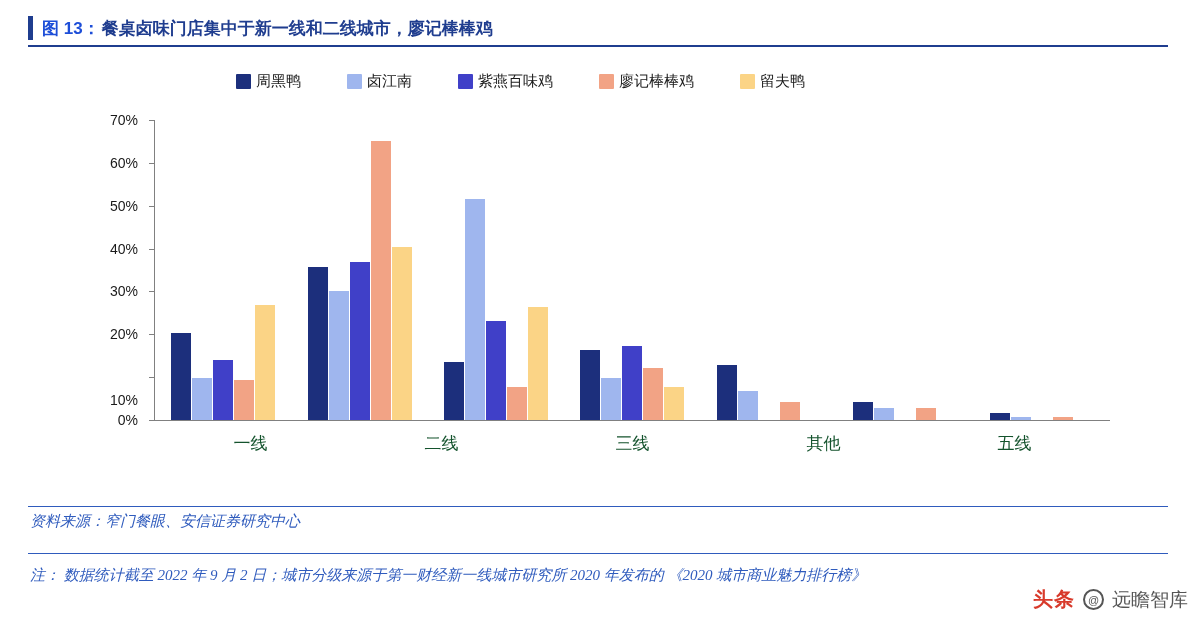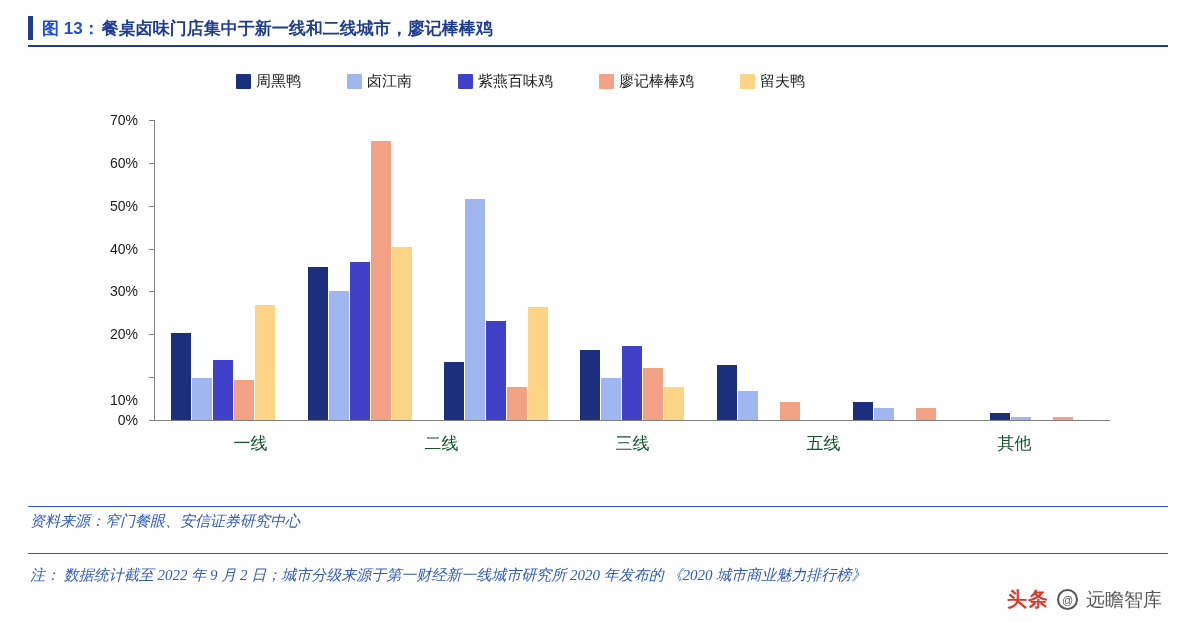--- a/index.html
+++ b/index.html
@@ -196,21 +196,21 @@
     font-size: 15px;
     font-family: "Liberation Serif", serif;
     font-style: italic;
     color: #2f5bbd;
     line-height: 26px;
   }
 
   
   .watermark {
     position: absolute;
-    right: 34px;
+    right: 8px;
     bottom: 10px;
     display: flex;
     align-items: center;
     gap: 8px;
   }
   .wm-logo {
     font-size: 20px;
     font-weight: bold;
     color: #d83a2b;
     letter-spacing: 1px;
@@ -334,22 +334,22 @@
     <div class="tickmark" style="top: 171.429px;"></div>
     <div class="tickmark" style="top: 128.571px;"></div>
     <div class="tickmark" style="top: 85.7143px;"></div>
     <div class="tickmark" style="top: 42.8571px;"></div>
     <div class="tickmark" style="top: 0px;"></div>
   </div>
 <div class="x-labels" id="x-labels">
     <div class="x-label">一线</div>
     <div class="x-label">二线</div>
     <div class="x-label">三线</div>
+    <div class="x-label">其他</div>
     <div class="x-label">五线</div>
-    <div class="x-label">其他</div>
   </div>
 
 <div class="footer-rule"></div>
 <div class="source">资料来源：窄门餐眼、安信证券研究中心</div>
 <div class="footer-rule2"></div>
 <div class="note">注： 数据统计截至 2022 年 9 月 2 日；城市分级来源于第一财经新一线城市研究所 2020 年发布的 《2020 城市商业魅力排行榜》</div>
 
 <div class="watermark">
   <div class="wm-logo">头条</div>
   <div class="wm-circle">@</div>

